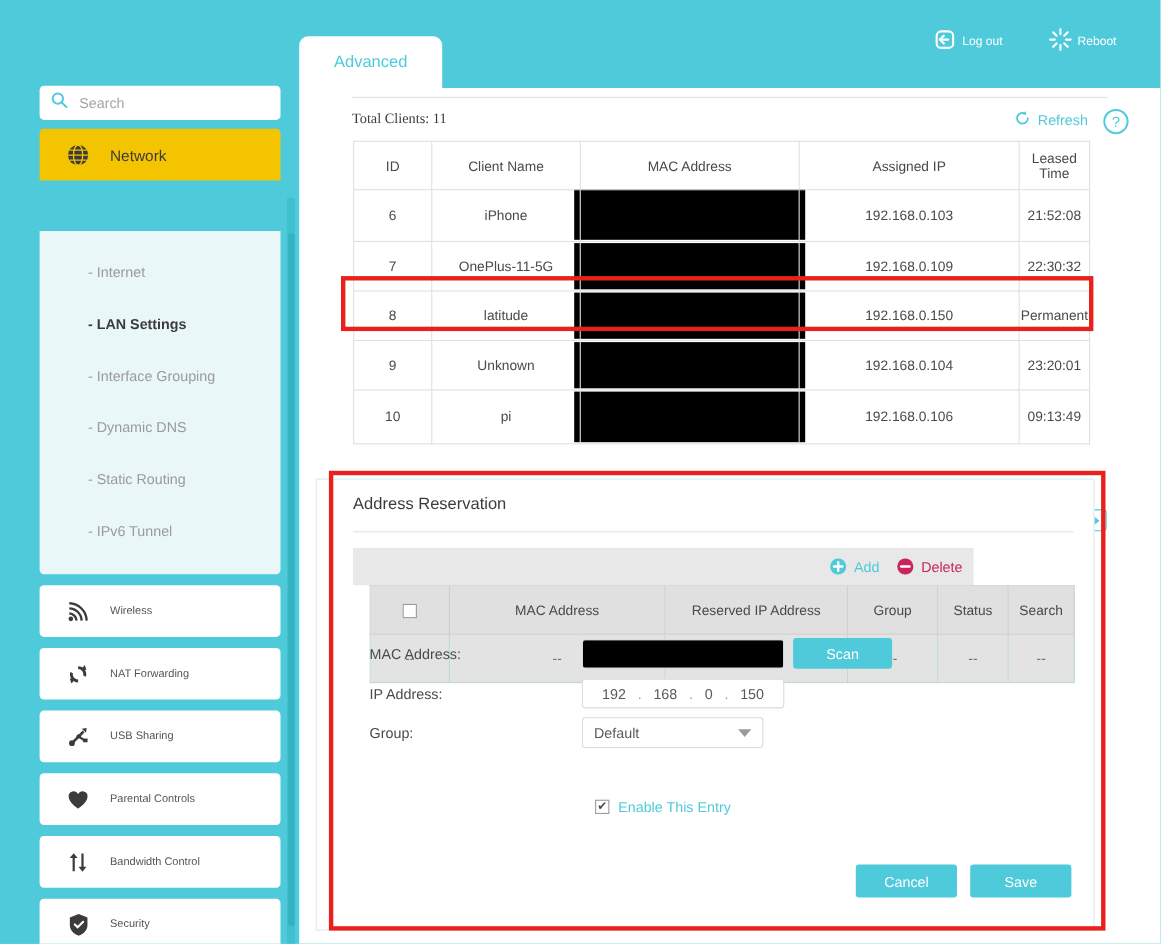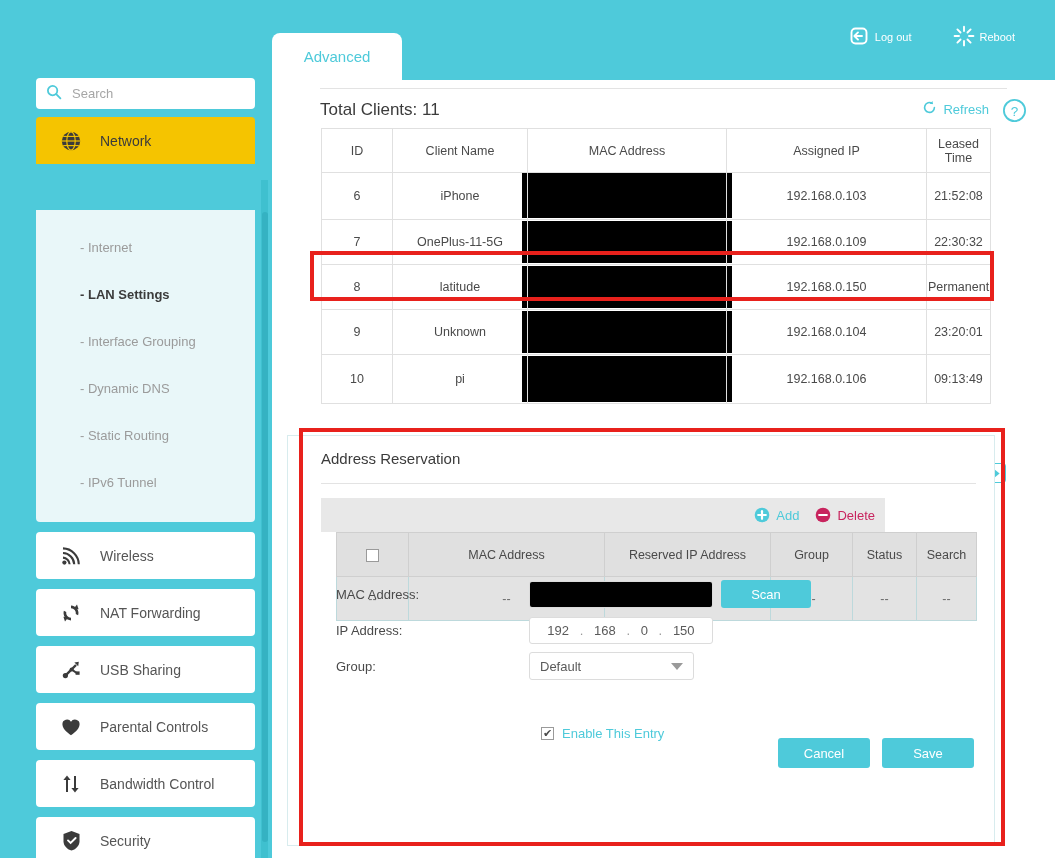--- a/index.html
+++ b/index.html
@@ -90,21 +90,21 @@
 
   .nav-item {
     height: 47px;
     background: #ffffff;
     border-radius: 4px;
     display: flex;
     align-items: center;
     padding-left: 24px;
     margin-bottom: 10px;
     color: #555;
-    font-size: 14px;
+    font-size: 10px;
   }
   .nav-item .ico { margin-right: 18px; display: flex; width: 22px; justify-content: center; }
 
   .sb-track {
     position: absolute;
     left: 261px; top: 180px;
     width: 7px; height: 678px;
     background: #3fc0cf;
   }
   .sb-thumb {
@@ -151,22 +151,23 @@
   }
   .panel-divider {
     position: absolute;
     left: 48px; top: 8px;
     width: 687px; height: 1px;
     background: #e3e3e3;
   }
   .total-clients {
     position: absolute;
     left: 48px; top: 20px;
-    font-size: 17px;
+    font-size: 13px;
     color: #3b3b3b;
+    font-family: Liberation Serif, serif;
   }
   .refresh {
     position: absolute;
     right: 66px; top: 20px;
     display: flex;
     align-items: center;
     gap: 6px;
     color: #4ecada;
     font-size: 13px;
   }
@@ -370,20 +371,21 @@
     display: flex;
     gap: 12px;
   }
   .btn {
     width: 92px; height: 30px;
     background: #4ecada;
     border: 0; border-radius: 3px;
     color: #fff;
     font-size: 13px;
     font-family: "Liberation Sans", sans-serif;
+    margin-top: 48px;
   }
 
   
   .annot {
     position: absolute;
     border: 4px solid #e8211c;
     pointer-events: none;
   }
   #annot-row { left: 310px; top: 251px; width: 684px; height: 50px; }
   #annot-res { left: 299px; top: 428px; width: 706px; height: 418px; }

